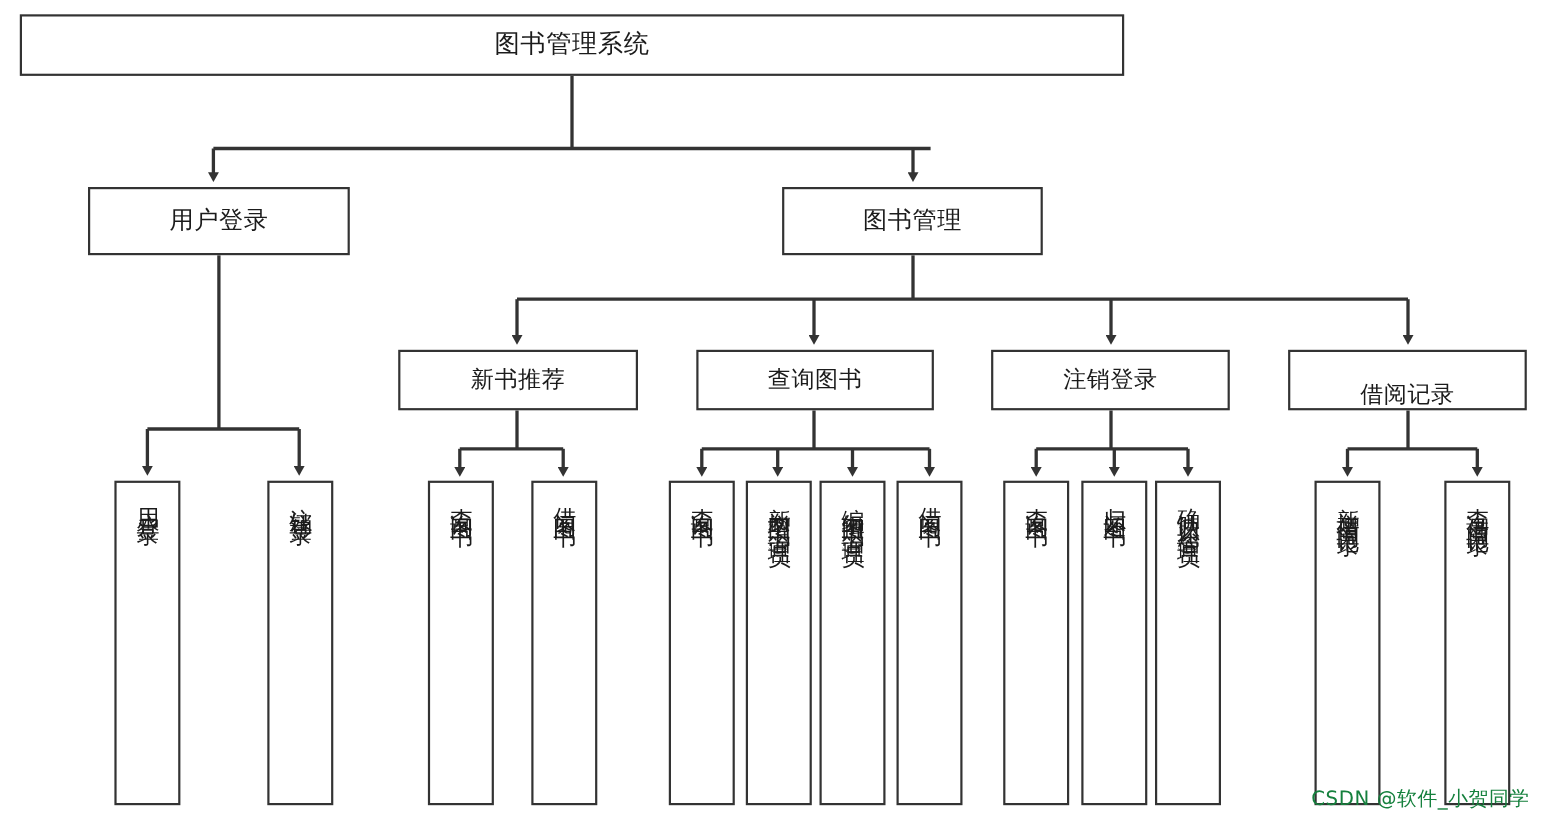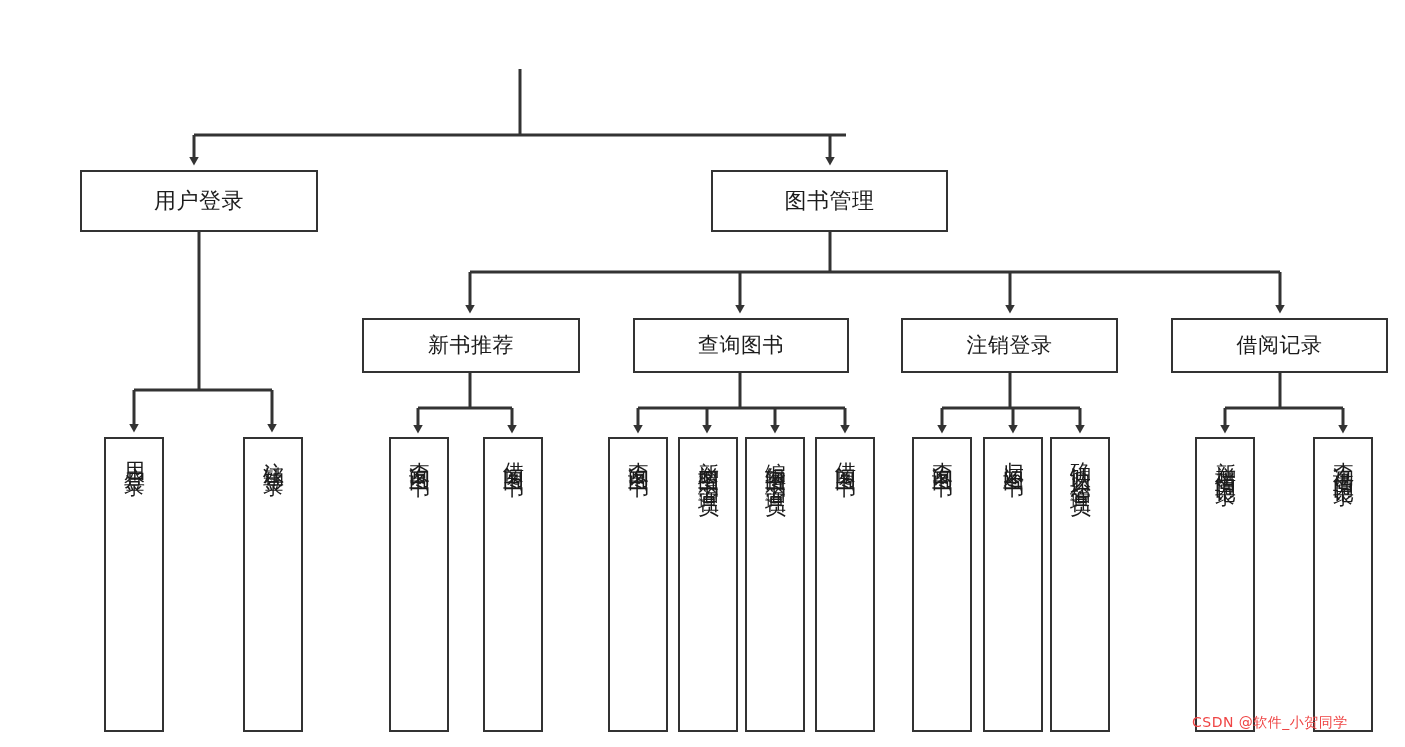--- a/index.html
+++ b/index.html
@@ -52,22 +52,22 @@
   .node-leaf .lbl {
     writing-mode: vertical-rl;
     text-orientation: upright;
     font-size: 21px;
     line-height: 1.0;
     letter-spacing: 5px;
     white-space: normal;
   }
   .watermark {
     position: absolute;
-    color: #ef4444;
-    font-size: 14px;
+    color: #15803d;
+    font-size: 18px;
     white-space: nowrap;
     z-index: 5;
     letter-spacing: 0.5px;
   }
 </style>
 </head>
 <body>
 
 <div id="canvas">
 
@@ -126,38 +126,41 @@
     </g>
 
     <g stroke="#333333" stroke-width="3" fill="none">
       <path d="M1280,373 L1280,408"></path>
       <path d="M1225,408 L1343,408"></path>
       <path d="M1225,408 L1225,426" marker-end="url(#arrowhead)"></path>
       <path d="M1343,408 L1343,426" marker-end="url(#arrowhead)"></path>
     </g>
   </svg>
 
+  <div class="node node-root" id="n-root" style="left: 18px; top: 13px; width: 1004px; height: 56px;">
+    <span class="lbl">图书管理系统</span>
+  </div>
 
   <div class="node node-l2" id="n-l2-0" style="left: 80px; top: 170px; width: 238px; height: 62px;">
     <span class="lbl">用户登录</span>
   </div>
   <div class="node node-l3" id="n-l3-0" style="left: 362px; top: 318px; width: 218px; height: 55px;">
     <span class="lbl">新书推荐</span>
   </div>
 
   <div class="node node-l2" id="n-l2-1" style="left: 711px; top: 170px; width: 237px; height: 62px;">
     <span class="lbl">图书管理</span>
   </div>
   <div class="node node-l3" id="n-l3-1" style="left: 633px; top: 318px; width: 216px; height: 55px;">
     <span class="lbl">查询图书</span>
   </div>
   <div class="node node-l3" id="n-l3-2" style="left: 901px; top: 318px; width: 217px; height: 55px;">
     <span class="lbl">注销登录</span>
   </div>
-  <div class="node node-l3" id="n-l3-3" style="left: 1171px; top: 318px; width: 217px; height: 55px;">
+  <div class="node node-l3" id="n-l3-3" style="left: 1171px; top: 318px; width: 217px; height: 55px; align-items: flex-end;">
     <span class="lbl">借阅记录</span>
   </div>
 
   <div class="node node-leaf" id="n-leaf-0" style="left: 104px; top: 437px; width: 60px; height: 295px;">
     <span class="lbl">用户登录</span>
   </div>
   <div class="node node-leaf" id="n-leaf-1" style="left: 243px; top: 437px; width: 60px; height: 295px;">
     <span class="lbl">注销登录</span>
   </div>
   <div class="node node-leaf" id="n-leaf-2" style="left: 389px; top: 437px; width: 60px; height: 295px;">

